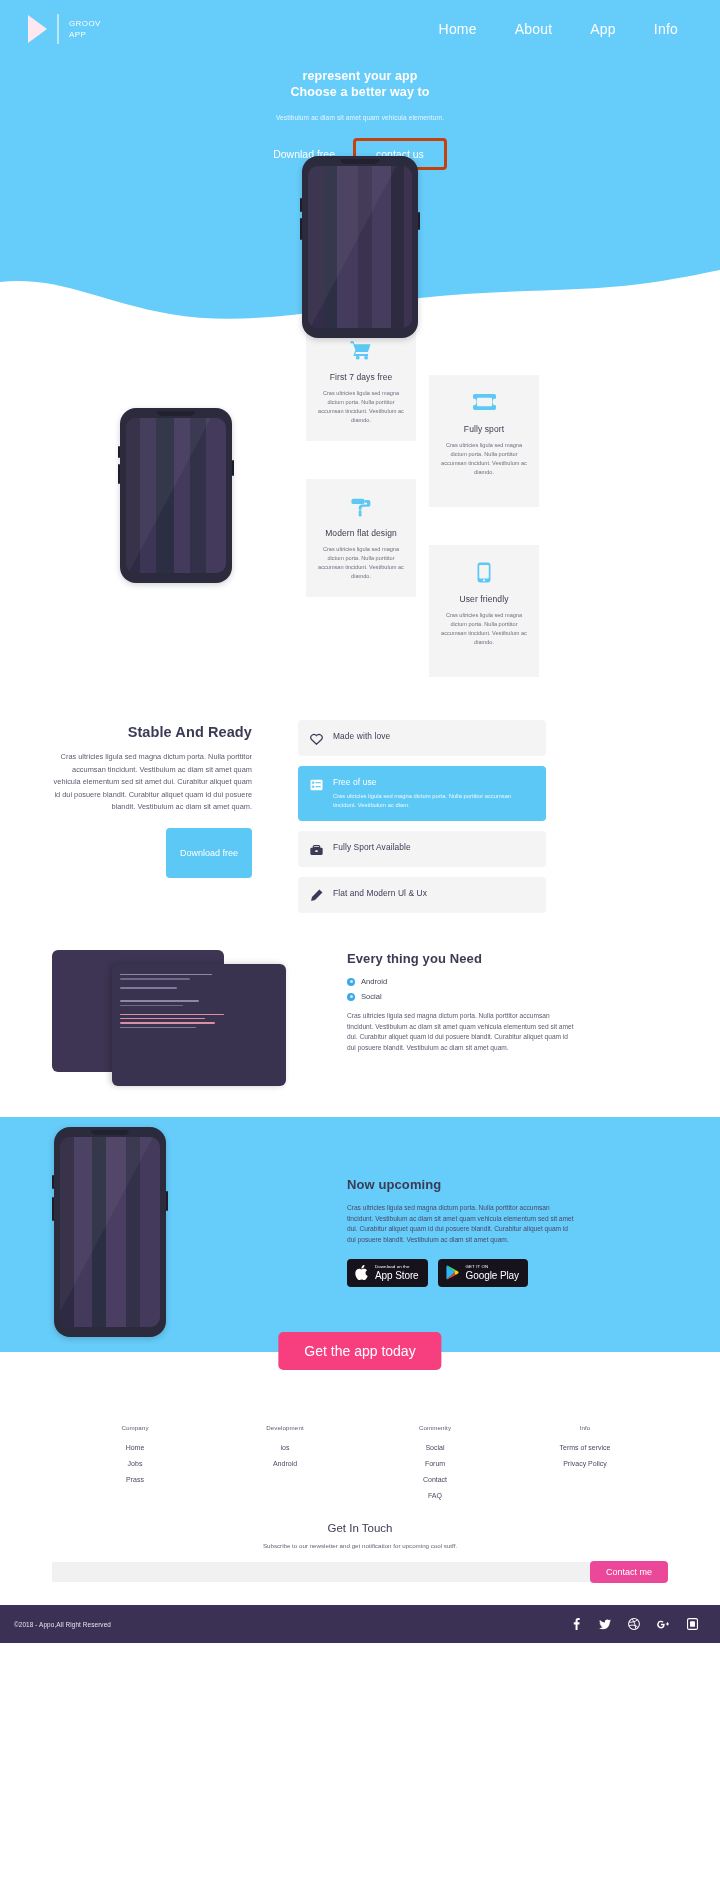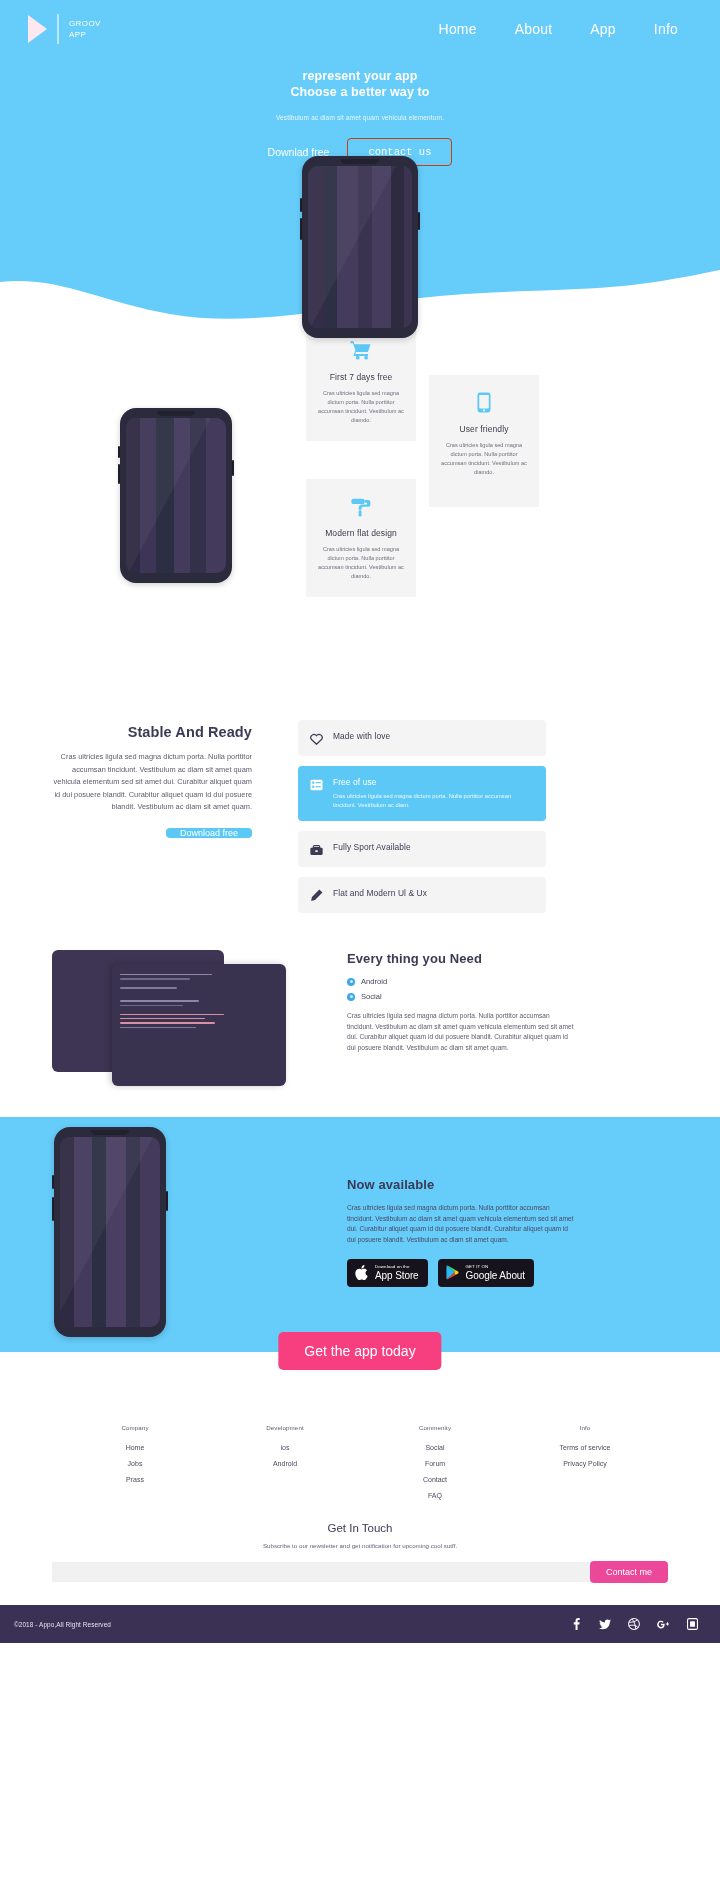--- a/index.html
+++ b/index.html
@@ -74,26 +74,26 @@
     color: #ffffff;
     font-size: 10.5px;
     background: none;
     border: none;
     cursor: pointer;
     font-family: inherit;
   }
   .btn-outline {
     color: #ffffff;
     font-size: 10.5px;
-    border: 1px solid #c2410c;
+    border: 3px solid #c2410c;
     border-radius: 4px;
     padding: 7px 20px;
     background: transparent;
     cursor: pointer;
-    font-family: Liberation Mono, monospace;
+    font-family: Liberation Sans, sans-serif;
   }
 
   
   .wave-wrap {
     position: absolute;
     left: 0; right: 0; top: 268px;
     height: 70px;
     overflow: hidden;
     pointer-events: none;
   }
@@ -205,21 +205,21 @@
     line-height: 12.5px;
     color: #5c5c70;
   }
   .btn-download {
     margin-top: 14px;
     background: #5cc8f5;
     color: #ffffff;
     border: none;
     border-radius: 4px;
     font-size: 9px;
-    padding: 0 14px;
+    padding: 20px 14px;
     cursor: pointer;
     font-family: inherit;
     margin-left: 48px;
   }
   .acc { position: absolute; left: 298px; top: 0; width: 248px; }
   .acc-item {
     background: #f4f4f4;
     border-radius: 4px;
     padding: 11px 12px;
     margin-bottom: 10px;
@@ -488,20 +488,30 @@
           <path d="M15.5 4.6h4.6a2 2 0 0 1 2 2v3.6a2 2 0 0 1-2 2h-6.2a1.9 1.9 0 0 0-1.9 1.9v1.6h-3.2v-1.9a4.2 4.2 0 0 1 4.2-4.2h5.3V7.7h-2.8z"></path>
           <rect x="8.8" y="16.4" width="3.2" height="7" rx="1.4"></rect>
         </svg>
       </div>
       <div class="card-title">Modern flat design</div>
       <div class="card-text">Cras ultricies ligula sed magna dictum porta. Nulla porttitor accumsan tincidunt. Vestibulum ac diamdo.</div>
     </div>
   </div>
 
   <div class="cards-right">
+    <div class="card tall">
+      <div class="card-icon">
+        <svg width="23" height="16" viewBox="0 0 26 18" aria-hidden="true">
+          <path d="M2 0h22a2 2 0 0 1 2 2v3.1a3.9 3.9 0 0 0 0 7.8V16a2 2 0 0 1-2 2H2a2 2 0 0 1-2-2v-3.1a3.9 3.9 0 0 0 0-7.8V2a2 2 0 0 1 2-2z"></path>
+          <rect x="4.4" y="4.2" width="17.2" height="9.6" rx="1.4" fill="#f4f4f4"></rect>
+        </svg>
+      </div>
+      <div class="card-title">Fully sport</div>
+      <div class="card-text">Cras ultricies ligula sed magna dictum porta. Nulla porttitor accumsan tincidunt. Vestibulum ac diamdo.</div>
+    </div>
 
     <div class="card tall">
       <div class="card-icon">
         <svg width="14" height="21" viewBox="0 0 14 21" aria-hidden="true">
           <rect x="0.5" y="0.5" width="13" height="20" rx="2.4"></rect>
           <rect x="2.2" y="3" width="9.6" height="13.4" rx="0.8" fill="#f4f4f4"></rect>
           <circle cx="7" cy="18.3" r="1.1" fill="#f4f4f4"></circle>
         </svg>
       </div>
       <div class="card-title">User friendly</div>
@@ -636,21 +646,21 @@
         <i style="left:32%; width:14%; background:#2c2f43;"></i>
         <i style="left:46%; width:20%; background:#4a3f62;"></i>
         <i style="left:66%; width:14%; background:#33304a;"></i>
         <i style="left:80%; width:20%; background:#443a5c;"></i>
       </div>
       <div class="diag"></div>
     </div>
   </div>
 
   <div class="av-right">
-    <h2 class="av-h">Now available</h2>
+    <h2 class="av-h">Now upcoming</h2>
     <p class="av-p">Cras ultricies ligula sed magna dictum porta. Nulla porttitor accumsan tincidunt. Vestibulum ac diam sit amet quam vehicula elementum sed sit amet dui. Curabitur aliquet quam id dui posuere blandit. Curabitur aliquet quam id dui posuere blandit. Vestibulum ac diam sit amet quam.</p>
     <div class="store-row">
       <div class="store-badge">
         <span class="glyph">
           <svg width="13" height="15" viewBox="0 0 14 16" aria-hidden="true">
             <path d="M11.3 8.6c0-2 1.6-2.9 1.7-3-1-1.4-2.4-1.6-2.9-1.6-1.3-.1-2.4.7-3 .7s-1.6-.7-2.6-.7C3.1 4 1.7 4.8 1 6.1c-1.4 2.4-.4 6 1 8 .7 1 1.5 2 2.6 2 1 0 1.4-.6 2.7-.6s1.6.6 2.7.6c1.1 0 1.8-1 2.5-2 .8-1.1 1.1-2.2 1.1-2.3 0 0-2.2-.8-2.3-3.2zM9.3 2.6C9.9 1.9 10.3 1 10.2 0c-.9 0-1.9.6-2.5 1.3-.5.6-1 1.6-.9 2.5 1 .1 2-.5 2.5-1.2z" fill="#ffffff"></path>
           </svg>
         </span>
         <span>
           <span class="store-sm">Download on the</span>
@@ -661,21 +671,21 @@
         <span class="glyph">
           <svg width="13" height="15" viewBox="0 0 14 16" aria-hidden="true">
             <path d="M1 0.6 9.1 8 1 15.4c-.3-.2-.5-.6-.5-1.1V1.7c0-.5.2-.9.5-1.1z" fill="#2ab8f5"></path>
             <path d="M9.1 8 1 0.6C1.2.4 1.6.4 2 .6l8.3 4.7z" fill="#3ddc84"></path>
             <path d="M9.1 8l1.2 2.7L2 15.4c-.4.2-.8.2-1-.0z" fill="#ea4335"></path>
             <path d="M10.3 5.3 13 6.9c.7.4.7 1.8 0 2.2l-2.7 1.6L9.1 8z" fill="#ffce00"></path>
           </svg>
         </span>
         <span>
           <span class="store-sm">GET IT ON</span>
-          <span class="store-lg">Google About</span>
+          <span class="store-lg">Google Play</span>
         </span>
       </div>
     </div>
   </div>
 </section>
 
 <div class="cta-wrap">
   <button class="btn-pink">Get the app today</button>
 </div>
 

